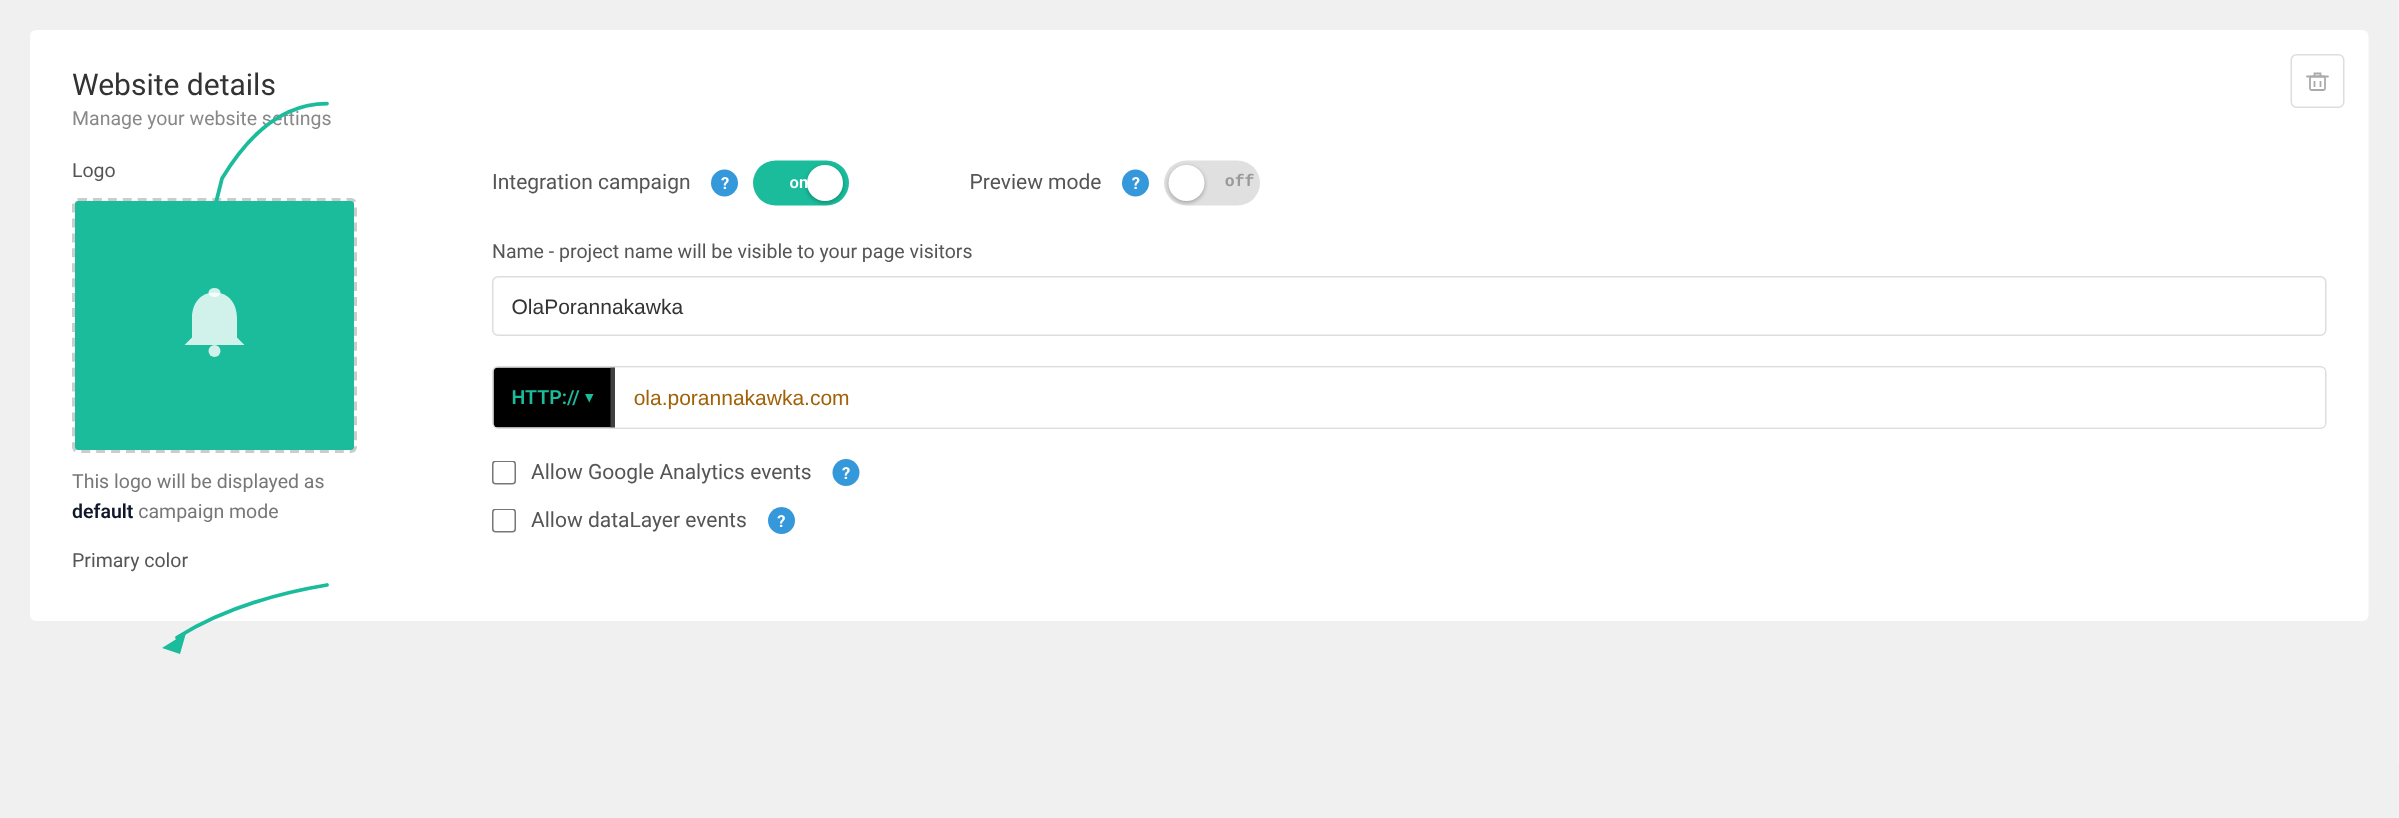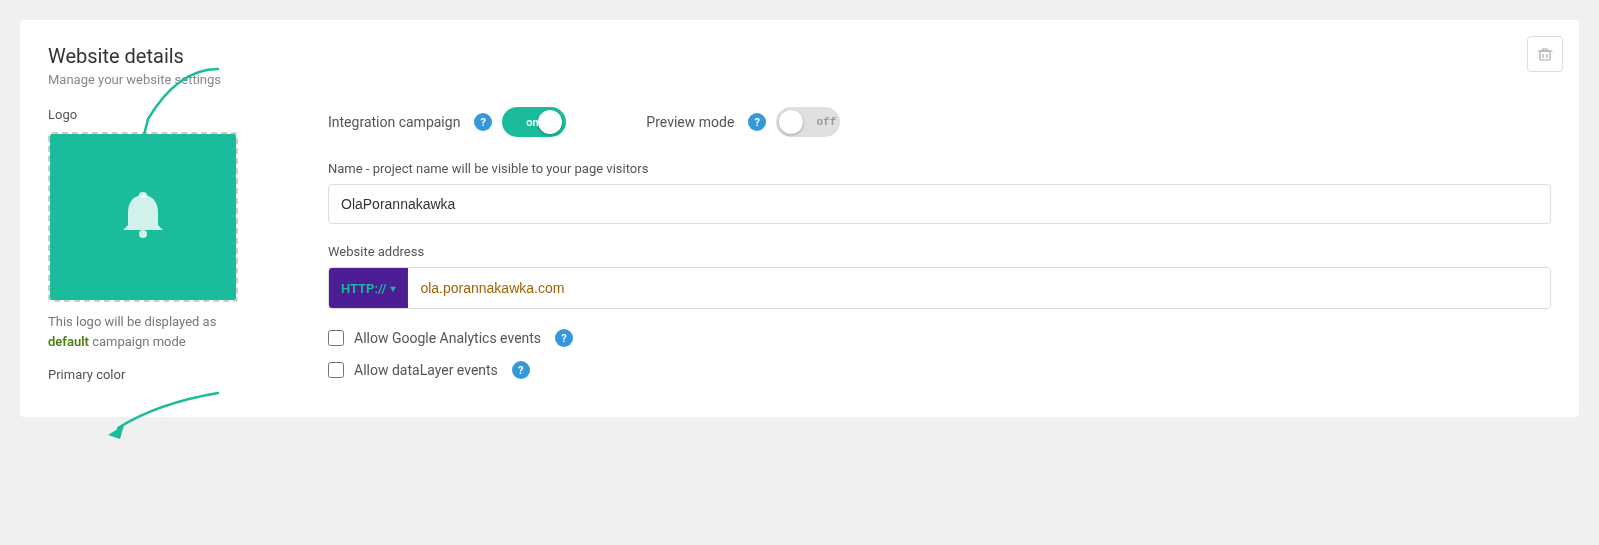--- a/index.html
+++ b/index.html
@@ -89,21 +89,21 @@
       color: rgba(255,255,255,0.85);
     }
     .logo-description {
       font-size: 13px;
       color: #777;
       margin-top: 10px;
       line-height: 1.5;
       max-width: 200px;
     }
     .logo-description strong {
-      color: #4d7c0f;
+      color: #0f172a;
       font-weight: 600;
       text-align: right;
     }
     .primary-color-label {
       font-size: 13px;
       color: #555;
       margin-top: 16px;
       margin-bottom: 8px;
     }
     .color-row {
@@ -215,22 +215,22 @@
       display: flex;
       border: 1px solid #ddd;
       border-radius: 4px;
       overflow: hidden;
       margin-bottom: 20px;
     }
     .url-protocol {
       display: flex;
       align-items: center;
       padding: 0 12px;
-      background: #4c1d95;
-      border-right: 1px solid #404040;
+      background: #000000;
+      border-right: 3px solid #404040;
       font-size: 13px;
       color: #1abc9c;
       font-weight: 600;
       cursor: pointer;
       gap: 4px;
       white-space: nowrap;
     }
     .url-input {
       flex: 1;
       border: none;
@@ -342,21 +342,20 @@
               <span class="toggle-text off">off</span>
             </div>
           </div>
         </div>
 
         
         <div class="field-label">Name - project name will be visible to your page visitors</div>
         <input class="text-input" type="text" value="OlaPorannakawka" placeholder="Enter project name" style="">
 
         
-        <div class="field-label">Website address</div>
         <div class="url-field">
           <div class="url-protocol">
             <span>HTTP://</span>
             <span style="font-size:10px;">▾</span>
           </div>
           <input class="url-input" type="text" value="ola.porannakawka.com" placeholder="Enter website address" style="">
         </div>
 
         
         <div class="checkbox-row">

